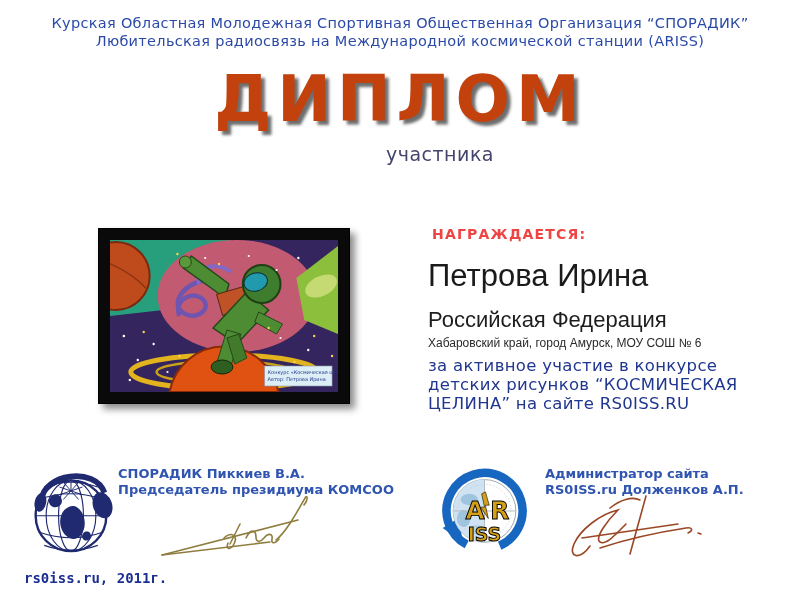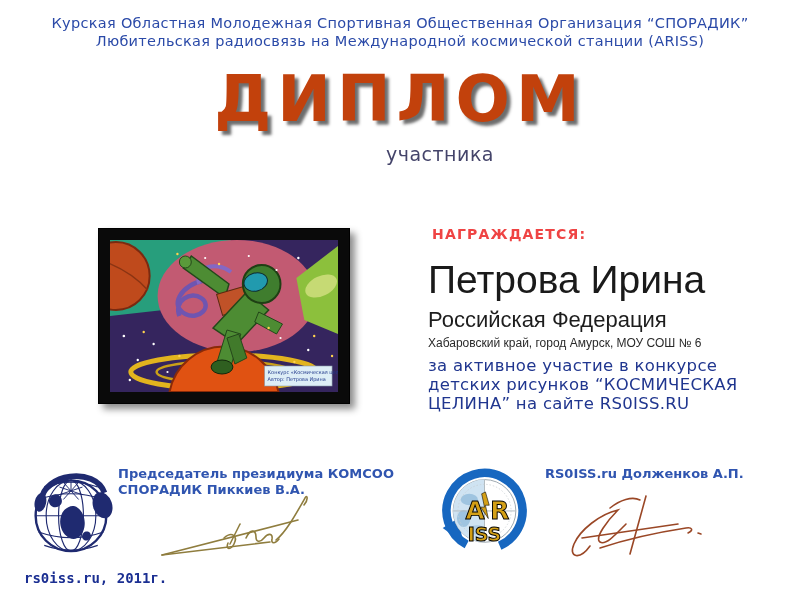--- a/index.html
+++ b/index.html
@@ -15,21 +15,21 @@
   .diploma-subtitle{position:absolute;top:143px;left:0;width:800px;text-align:center;
     font-size:19px;color:#44446a;letter-spacing:0.5px;margin-left:40px;}
   
   .artwork-frame{position:absolute;left:98px;top:228px;width:252px;height:176px;
     background:#0a0a0a;border:1px solid #000;box-sizing:border-box;padding:11px;
     box-shadow:5px 5px 7px rgba(0,0,0,0.45);}
   .artwork-frame svg{display:block;width:100%;height:100%;}
   
   .award-label{position:absolute;left:432px;top:226px;font-size:14px;font-weight:700;
     letter-spacing:1.2px;color:#ef4444;text-align:center;}
-  .recipient-name{position:absolute;left:428px;top:258px;font-size:39px;color:#1a1a1a;
+  .recipient-name{position:absolute;left:428px;top:258px;font-size:31px;color:#1a1a1a;
     font-family:"Liberation Sans", sans-serif;}
   .recipient-country{position:absolute;left:428px;top:307px;font-size:22px;color:#1d1d1d;
     font-family:"Liberation Sans", sans-serif;}
   .recipient-affiliation{position:absolute;left:428px;top:336px;font-size:12px;color:#2a2a2a;
     font-family:"Liberation Sans", sans-serif;}
   .award-reason{position:absolute;left:428px;top:356px;width:350px;font-size:16.5px;
     color:#20368f;line-height:19px;letter-spacing:0.3px;white-space:pre-line;}
   
   .sig-block-left-logo{position:absolute;left:28px;top:460px;width:86px;height:100px;}
   .sig-block-right-logo{position:absolute;left:437px;top:457px;width:95px;height:105px;}
@@ -139,22 +139,22 @@
     <path d="M58,74 c-3,3 -1,8 3,8 c4,0 6,-5 4,-8 c-2,-2 -5,-2 -7,0 z" fill="#1f2a70"></path>
     <g stroke="#1f2a70" stroke-width="1">
       <path d="M45,30 l0,-12 M45,30 l8,-9 M45,30 l12,-4 M45,30 l12,4 M45,30 l8,9
                M45,30 l-8,-9 M45,30 l-12,-4 M45,30 l-12,4 M45,30 l-8,9"></path>
     </g>
     <path d="M14,40 C16,12 70,4 80,32" stroke="#1f2a70" stroke-width="6" fill="none"></path>
     <ellipse cx="78" cy="45" rx="10" ry="14" fill="#1f2a70" transform="rotate(-18 78 45)"></ellipse>
     <ellipse cx="13" cy="42" rx="6" ry="10" fill="#1f2a70" transform="rotate(12 13 42)"></ellipse>
   </svg>
   <div class="role-left">
+    <div>СПОРАДИК Пиккиев В.А.</div>
     <div>Председатель президиума КОМСОО</div>
-    <div>СПОРАДИК Пиккиев В.А.</div>
   </div>
   <svg class="signature-left" viewBox="0 0 152 70">
     <g stroke="#8f7d3e" stroke-width="1.6" fill="none" stroke-linecap="round">
       <path d="M4,63 L140,28"></path>
       <path d="M4,63 L112,50"></path>
       <path d="M72,52 l10,-20"></path>
       <path d="M66,46 c8,-7 14,-2 10,6 c-3,6 -9,6 -6,-1"></path>
       <path d="M88,46 c4,-9 10,-9 10,-1 c0,5 4,6 8,1 c4,-5 9,-5 8,1 c-1,5 3,5 7,0"></path>
       <path d="M118,48 C128,40 138,22 147,6 C149,2 151,7 146,13"></path>
     </g>
@@ -171,20 +171,21 @@
     <path d="M50,21 v66 M17,54 h66" stroke="#b0b8be" stroke-width="1"></path>
     <circle cx="50" cy="54" r="28" fill="none" stroke="#c8ced2" stroke-width="0.8" stroke-dasharray="1.5 2"></circle>
     <g font-family="DejaVu Sans, sans-serif" font-weight="bold" fill="#d4a017" stroke="#000000">
       <text x="30" y="63" font-size="26" stroke-width="1">A</text>
       <text x="56" y="63" font-size="26" stroke-width="1">R</text>
       <text x="50" y="86" font-size="20" text-anchor="middle" stroke-width="1">ISS</text>
     </g>
     <polygon points="51,34 55,48 51,48 54,62 46,50 50,50 47,36" fill="#d4a017" stroke="#000" stroke-width="0.6"></polygon>
   </svg>
   <div class="role-right">
+    <div>Администратор сайта</div>
     <div><b>RS0ISS.ru</b><span> Долженков А.П.</span></div>
   </div>
   <svg class="signature-right" viewBox="0 0 150 80">
     <g stroke="#9a4726" stroke-width="1.6" fill="none" stroke-linecap="round">
       <path d="M30,58 c-10,14 -22,12 -16,-2 c6,-14 26,-30 44,-34 c-10,10 -24,28 -18,32 c6,4 18,-10 26,-18"></path>
       <path d="M50,20 C60,12 72,8 80,12"></path>
       <path d="M22,50 L118,36"></path>
       <path d="M40,60 C70,50 100,44 126,40 c6,-1 8,2 2,5"></path>
       <path d="M86,8 C80,30 74,52 70,66"></path>
       <path d="M138,45 l3,1"></path>

